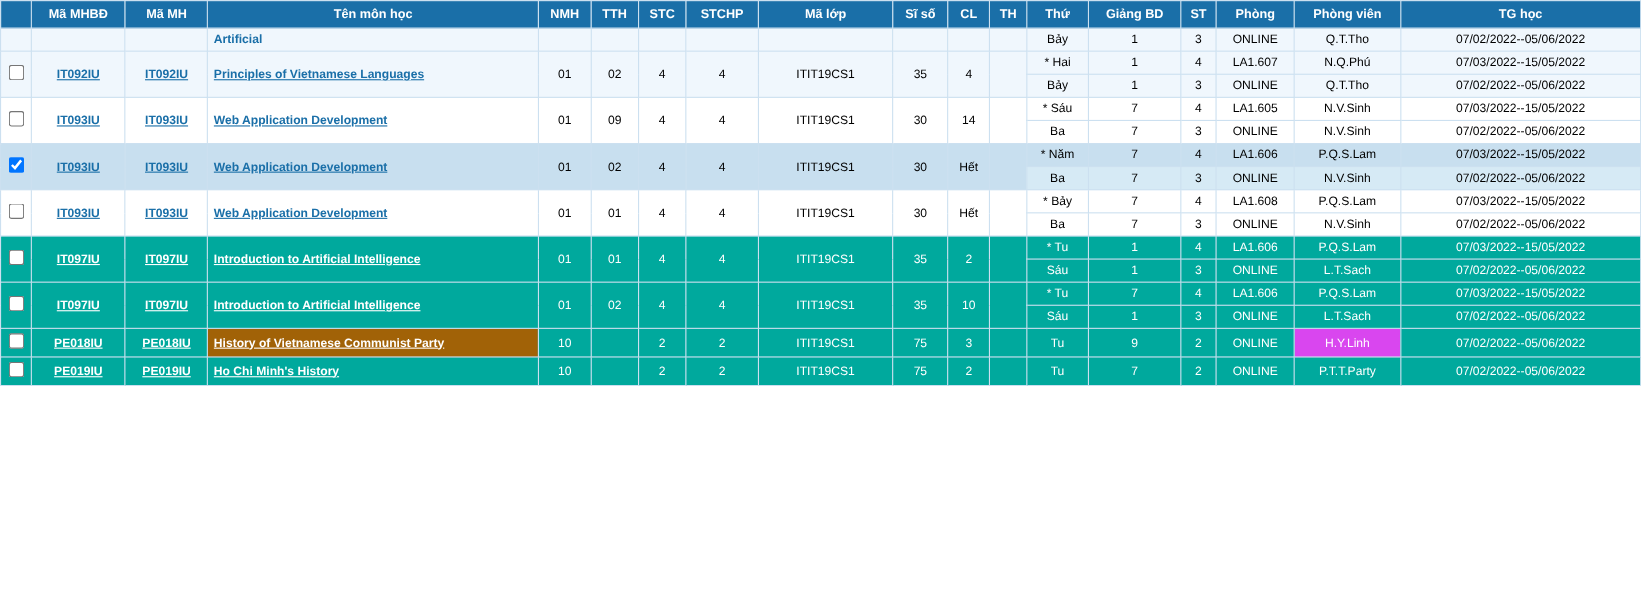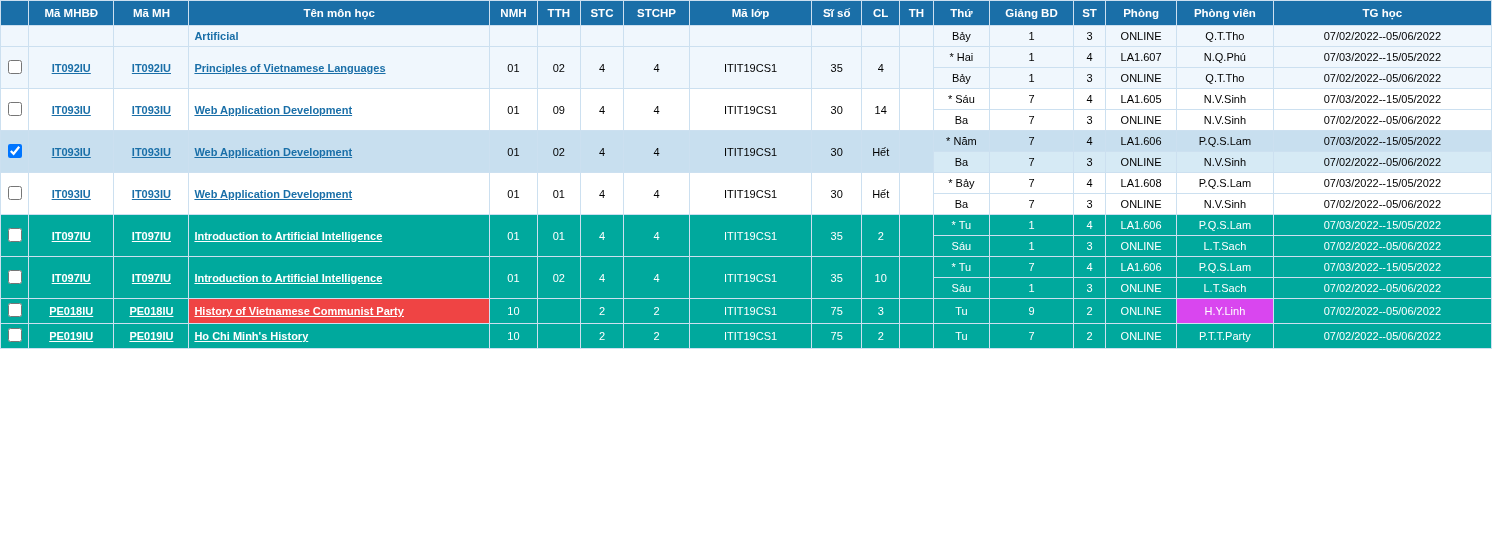--- a/index.html
+++ b/index.html
@@ -245,21 +245,21 @@
       <td style="background:#00a99d;color:#fff;">1</td>
       <td style="background:#00a99d;color:#fff;">3</td>
       <td style="background:#00a99d;color:#fff;">ONLINE</td>
       <td style="background:#00a99d;color:#fff;">L.T.Sach</td>
       <td style="background:#00a99d;color:#fff;">07/02/2022--05/06/2022</td>
     </tr>
       <tr style="background: rgb(0, 169, 157); color: rgb(255, 255, 255);">
       <td style="background:#00a99d;color:#fff;" rowspan="1"><input type="checkbox" style=""></td>
       <td rowspan="1" style="background:#00a99d;color:#fff;"><a href="#" style="color:#fff;font-weight:bold;">PE018IU</a></td>
       <td rowspan="1" style="background:#00a99d;color:#fff;"><a href="#" style="color:#fff;font-weight:bold;">PE018IU</a></td>
-      <td class="left-align" rowspan="1" style="background:#ef4444;color:#fff;"><a href="#" style="color:#fff;font-weight:bold;">History of Vietnamese Communist Party</a></td>
+      <td class="left-align" rowspan="1" style="background:#a16207;color:#fff;"><a href="#" style="color:#fff;font-weight:bold;">History of Vietnamese Communist Party</a></td>
       <td rowspan="1" style="background:#00a99d;color:#fff;">10</td>
       <td rowspan="1" style="background:#00a99d;color:#fff;"></td>
       <td rowspan="1" style="background:#00a99d;color:#fff;">2</td>
       <td rowspan="1" style="background:#00a99d;color:#fff;">2</td>
       <td rowspan="1" style="background:#00a99d;color:#fff;">ITIT19CS1</td>
       <td rowspan="1" style="background:#00a99d;color:#fff;">75</td>
       <td rowspan="1" style="background:#00a99d;color:#fff;">3</td>
       <td rowspan="1" style="background:#00a99d;color:#fff;"></td>
       <td style="background:#00a99d;color:#fff;"> Tu</td>
       <td style="background:#00a99d;color:#fff;">9</td>

